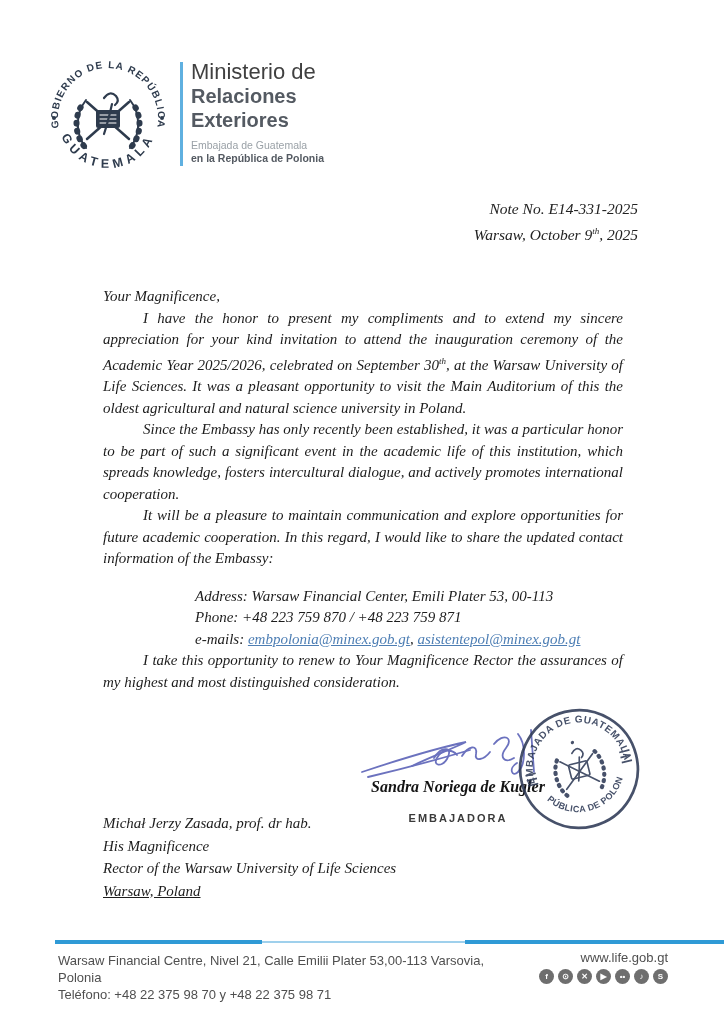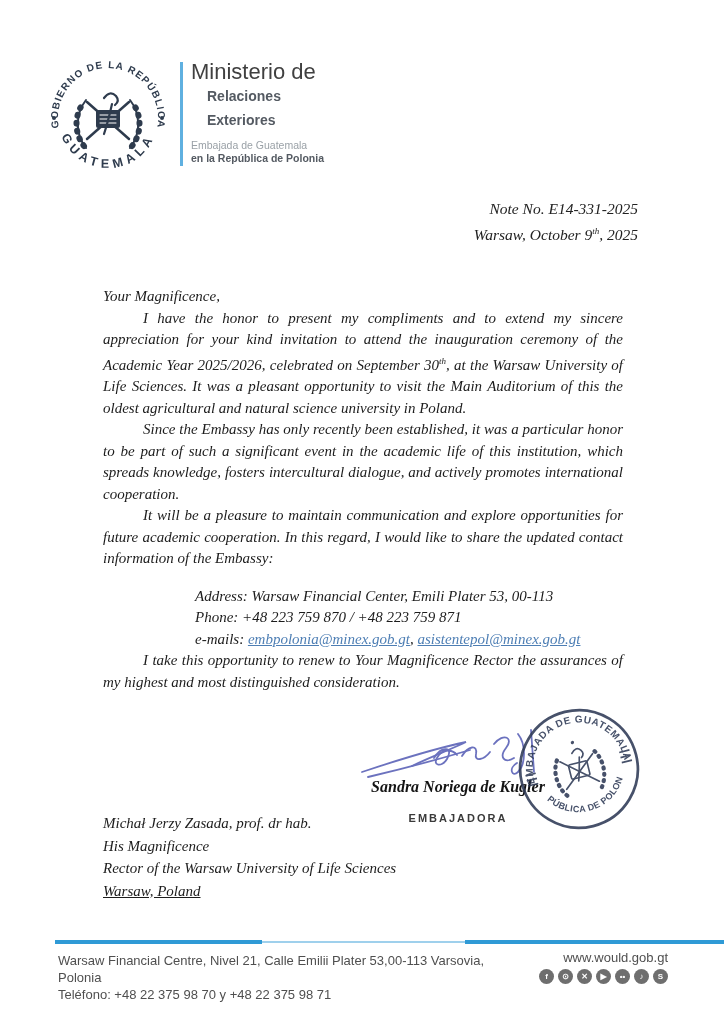--- a/index.html
+++ b/index.html
@@ -7,21 +7,21 @@
     position:relative;width:724px;height:1024px;background:#ffffff;
     margin:0 auto;overflow:hidden;
     font-family:"Liberation Serif",serif;color:#1f1f1f;
   }
   
   .header{position:absolute;top:52px;left:42px;display:flex;align-items:flex-start;}
   .seal-svg{width:132px;height:132px;display:block;}
   .hdr-divider{width:3px;height:104px;background:#5fb0e0;margin:10px 8px 0 6px;}
   .hdr-text{padding-top:8px;font-family:"Liberation Sans",sans-serif;}
   .ministry-light{font-size:22px;line-height:24px;color:#404040;font-weight:400;}
-  .ministry-bold{font-size:14px;line-height:24px;color:#545a62;font-weight:700;margin-left:16px;}
+  .ministry-bold{font-size:20px;line-height:24px;color:#545a62;font-weight:700;}
   .embassy-light{margin-top:7px;font-size:10.5px;line-height:13px;color:#9aa1a7;}
   .embassy-bold{font-size:10.5px;line-height:13px;color:#545a62;font-weight:700;}
   
   .note-block{position:absolute;top:198px;right:86px;text-align:right;
     font-style:italic;font-size:15.5px;line-height:22px;color:#222;}
   sup{font-size:9px;}
   
   .body-block{position:absolute;top:286px;left:103px;width:520px;
     font-style:italic;font-size:15px;line-height:21.5px;color:#1c1c1c;}
   .body-block p{margin:0;}
@@ -170,21 +170,21 @@
   <div class="footer-rule-left"></div>
   <div class="footer-rule-middle"></div>
   <div class="footer-rule-right"></div>
 
   <div class="footer-left">
     <div>Warsaw Financial Centre, Nivel 21, Calle Emilii Plater 53,00-113 Varsovia, Polonia</div>
     <div>Teléfono: +48 22 375 98 70 y +48 22 375 98 71</div>
   </div>
 
   <div class="footer-right">
-    <div>www.would.gob.gt</div>
+    <div>www.life.gob.gt</div>
     <div class="social-row">
       <span class="sicon">f</span>
       <span class="sicon">⊙</span>
       <span class="sicon">✕</span>
       <span class="sicon">▶</span>
       <span class="sicon">••</span>
       <span class="sicon">♪</span>
       <span class="sicon">S</span>
     </div>
   </div>

